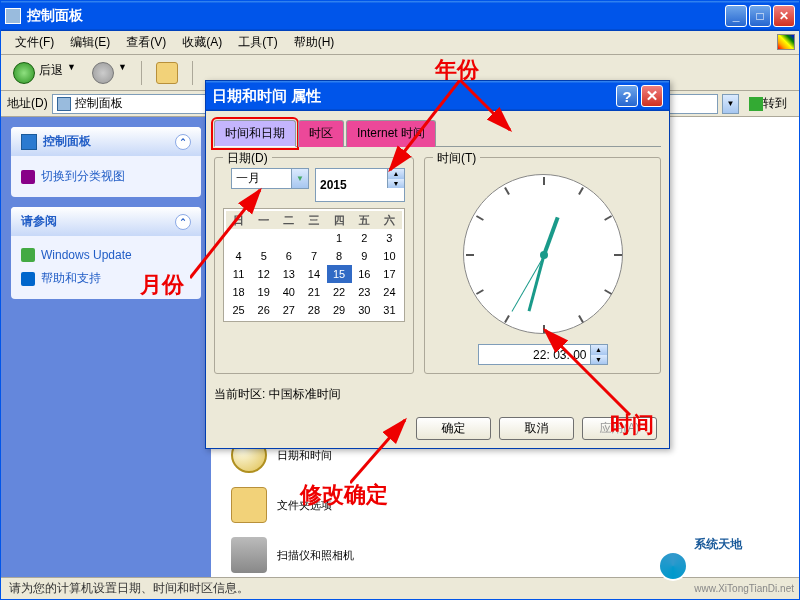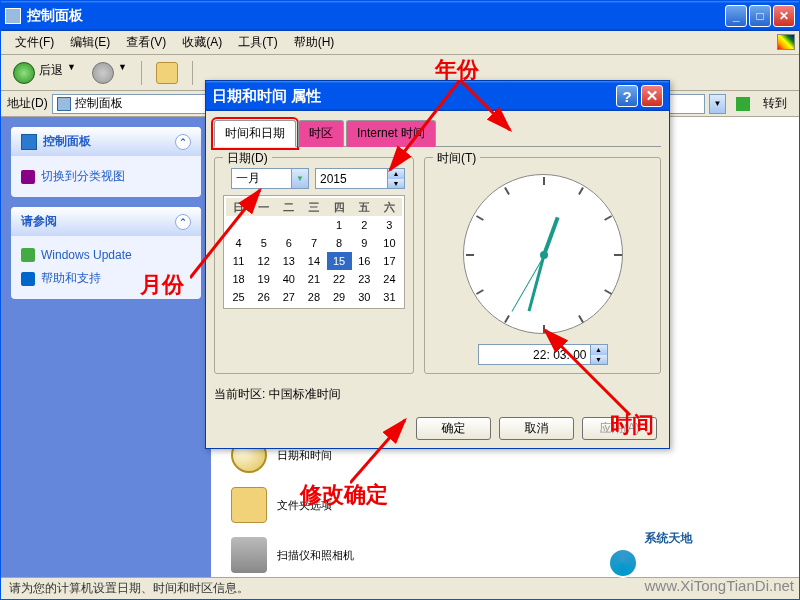--- a/index.html
+++ b/index.html
@@ -24,21 +24,21 @@
 .tb-btn { display: flex; gap: 4px; padding: 4px 6px; border-radius: 3px; cursor: pointer; }
 .tb-icon { width: 22px; height: 22px; border-radius: 50%; display: inline-block; }
 .back-icon { background: radial-gradient(circle, #8fe080, #2a9020); border: 1px solid #1a6010; }
 .fwd-icon { background: radial-gradient(circle, #ccc, #999); border: 1px solid #777; }
 .tb-sep { width: 1px; height: 24px; background: #aca899; margin: 0 4px; }
 
 
 .addressbar { height: 26px; background: #ece9d8; display: flex; align-items: center; padding: 0 6px; border-bottom: 1px solid #aca899; font-size: 12px; gap: 4px; }
 .addr-field { flex: 1; height: 20px; background: #fff; border: 1px solid #7f9db9; display: flex; align-items: center; padding: 0 4px; gap: 4px; }
 .addr-field .mini-icon { width: 14px; height: 14px; background: #9bd; border: 1px solid #369; }
-.goto-btn { display: flex; align-items: center; gap: 13px; padding: 2px 6px; cursor: pointer; }
+.goto-btn { display: flex; align-items: center; gap: 0; padding: 2px 6px; cursor: pointer; }
 .goto-arrow { width: 14px; height: 14px; background: #3a3; display: inline-block; }
 
 
 .content { display: flex; height: calc(100% - 30px - 24px - 36px - 26px - 22px); }
 .sidebar { width: 210px; background: #6487dc; padding: 10px; display: flex; flex-direction: column; gap: 10px; }
 .side-panel { background: #eff3ff; border-radius: 4px; font-size: 12px; overflow: hidden; }
 .side-header { background: linear-gradient(#fff, #c7d8f8); padding: 6px 10px; font-weight: bold; color: #215dc6; display: flex; align-items: center; justify-content: space-between; }
 .side-header .chev { width: 16px; height: 16px; border-radius: 50%; background: #fff; border: 1px solid #8caae6; display: flex; align-items: center; justify-content: center; font-size: 9px; color: #215dc6; }
 .side-body { padding: 8px 10px; }
 .side-link { color: #215dc6; padding: 4px 0; cursor: pointer; display: flex; align-items: center; gap: 6px; }
@@ -58,31 +58,31 @@
 
 
 .dialog { position: absolute; left: 205px; top: 80px; width: 465px; background: #ece9d8; border: 1px solid #003db0; box-shadow: 2px 2px 6px rgba(0,0,0,0.3); z-index: 10; }
 .dlg-titlebar { height: 30px; background: linear-gradient(#3c8cf0, #0055ea 8%, #0055ea 92%, #003db0); color: #fff; display: flex; align-items: center; padding: 0 6px; font-size: 15px; font-weight: bold; }
 .dlg-titlebar .ttl { flex: 1; }
 .help-btn { width: 22px; height: 22px; background: linear-gradient(#6fa7ea,#2666d0); border: 1px solid #fff; border-radius: 3px; color: #fff; display: flex; align-items: center; justify-content: center; margin-right: 3px; cursor: pointer; font-weight: bold; }
 .dlg-close { width: 22px; height: 22px; background: linear-gradient(#f08080, #d03020); border: 1px solid #fff; border-radius: 3px; color: #fff; display: flex; align-items: center; justify-content: center; cursor: pointer; font-weight: bold; }
 .dlg-body { padding: 8px; font-size: 12px; }
 .tabs { display: flex; border-bottom: 1px solid #919b9c; margin-bottom: 10px; }
 .tab { padding: 4px 10px; background: #ec4899; border: 1px solid #919b9c; border-bottom: none; margin-right: 2px; border-radius: 3px 3px 0 0; cursor: pointer; position: relative; top: 1px; }
-.tab.active { background: #ffffff; border-bottom: 1px solid #fcfcfc; }
+.tab.active { background: #c4b5fd; border-bottom: 1px solid #fcfcfc; }
 .tab.hl { outline: 2px solid #e00; outline-offset: 1px; }
 .groups { display: flex; gap: 10px; }
 .group { border: 1px solid #aca899; border-radius: 3px; padding: 10px 8px 8px; position: relative; }
 .group-label { position: absolute; top: -8px; left: 8px; background: #ece9d8; padding: 0 4px; }
 .date-group { width: 200px; }
 .time-group { flex: 1; text-align: right; }
 .month-year { display: flex; gap: 6px; margin-bottom: 6px; padding-left: 8px; }
 .month-select { width: 78px; height: 21px; border: 1px solid #7f9db9; background: #fff; display: flex; align-items: center; padding: 0 4px; position: relative; cursor: pointer; }
 .month-select .dd { position: absolute; right: 0; top: 0; width: 17px; height: 19px; background: linear-gradient(#dbeafe, #a7c7f0); border-left: 1px solid #7f9db9; display: flex; align-items: center; justify-content: center; font-size: 8px; color: #4a6; }
-.year-spin { flex: 1; height: 21px; border: 1px solid #7f9db9; background: #fff; display: flex; align-items: center; padding: 0 4px; position: relative; }
+.year-spin { flex: 1; height: 34px; border: 1px solid #7f9db9; background: #fff; display: flex; align-items: center; padding: 0 4px; position: relative; font-weight: bold; }
 .year-spin .spinbtns { position: absolute; right: 0; top: 0; width: 17px; height: 19px; display: flex; flex-direction: column; }
 .spin-btn { flex: 1; background: linear-gradient(#dbeafe,#a7c7f0); border-left: 1px solid #7f9db9; display: flex; align-items: center; justify-content: center; font-size: 7px; cursor: pointer; }
 .calendar { background: #fff; border: 1px solid #aca899; padding: 2px; }
 .cal-row { display: flex; }
 .cal-cell { width: 26px; height: 18px; display: flex; align-items: center; justify-content: center; font-size: 11px; }
 .cal-head .cal-cell { background: #ece9d8; color: #555; font-weight: bold; }
 .cal-cell.sel { background: #316ac5; color: #fff; }
 .clock { width: 160px; height: 160px; border-radius: 50%; border: 1px solid #888; background: #fff; margin: 6px auto 10px; position: relative; }
 .clock .tick { position: absolute; width: 2px; height: 8px; background: #555; left: 79px; top: 2px; transform-origin: 1px 78px; }
 .hand { position: absolute; left: 80px; top: 80px; transform-origin: 0 0; background: #1a9a8a; }
@@ -97,21 +97,21 @@
 .dlg-btn { width: 75px; height: 23px; background: linear-gradient(#fff, #ece9d8); border: 1px solid #707070; border-radius: 3px; font-size: 12px; cursor: pointer; }
 .dlg-btn:disabled { color: #999; }
 
 
 .anno { position: absolute; color: #e00; font-size: 22px; font-weight: bold; z-index: 20; pointer-events: none; font-family: KaiTi, SimSun, serif; }
 .arrow { position: absolute; z-index: 19; pointer-events: none; }
 .watermark { position: absolute; right: 6px; bottom: 6px; z-index: 30; display: flex; align-items: center; gap: 6px; font-size: 12px; }
 .watermark .logo { width: 30px; height: 30px; border-radius: 50%; background: conic-gradient(#39c, #09c, #39c); border: 2px solid #fff; }
 .watermark .wm-text { display: flex; flex-direction: column; line-height: 1.1; }
 .wm1 { font-weight: bold; color: #1a5a9a; }
-.wm2 { color: #888; font-size: 15px; margin-top: 32px; }
+.wm2 { color: #888; font-size: 10px; margin-top: 32px; }
 </style>
 </head>
 <body>
 
 <div class="main-window">
 
   <div class="titlebar">
     <div class="icon-slot"></div>
     <div class="title-text">控制面板</div>
     <div class="win-controls">

